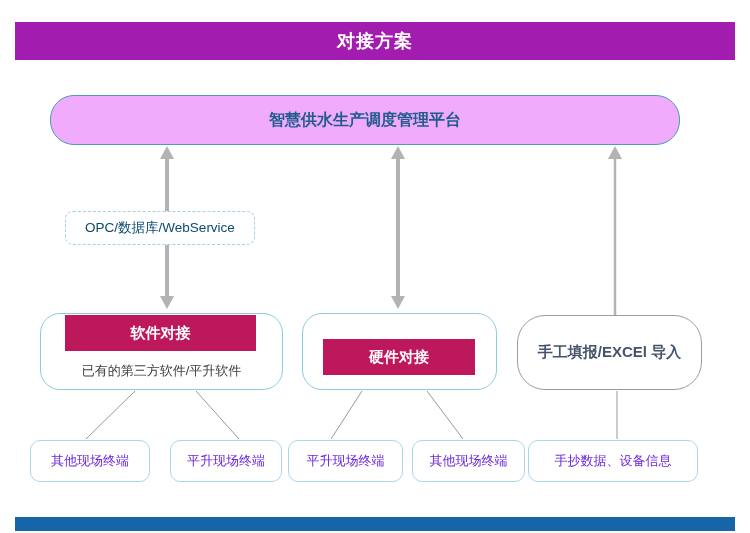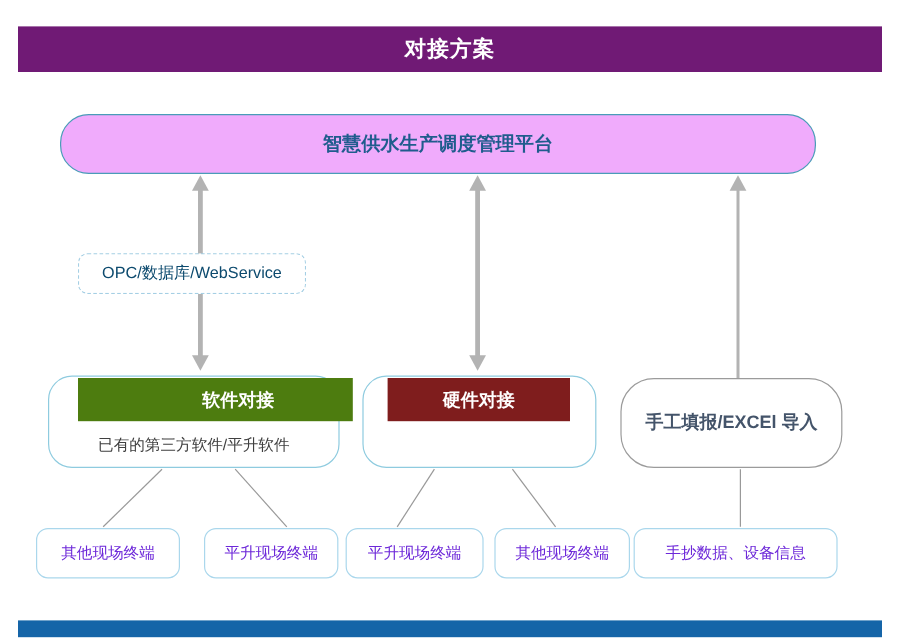--- a/index.html
+++ b/index.html
@@ -3,21 +3,21 @@
 <meta charset="utf-8">
 <style>
   html,body{margin:0;padding:0;background:#ffffff;}
   .canvas{
     position:relative;width:750px;height:533px;background:#ffffff;overflow:hidden;
     font-family:"Liberation Sans","DejaVu Sans",sans-serif;
   }
   .abs{position:absolute;box-sizing:border-box;}
   
   .title-bar{
-    left:15px;top:22px;width:720px;height:38px;background:#701a75;
+    left:15px;top:22px;width:720px;height:38px;background:#a21caf;
     display:flex;align-items:center;justify-content:center;
   }
   .title-bar span{color:#ffffff;font-size:18px;font-weight:bold;letter-spacing:1px;}
   .footer-bar{left:15px;top:517px;width:720px;height:14px;background:#1565a8;}
   
   .platform-box{
     left:50px;top:95px;width:630px;height:50px;background:#f0abfc;
     border:1.5px solid #4a9cb8;border-radius:24px;
     display:flex;align-items:center;justify-content:center;
   }
@@ -35,22 +35,22 @@
   .branch-box{
     background:#ffffff;border:1.5px solid #8ecbdf;border-radius:20px;
     top:313px;height:77px;z-index:2;
   }
   .branch-sw{left:40px;width:243px;}
   .branch-hw{left:302px;width:195px;}
   .branch-header{
     position:absolute;top:1px;height:36px;
     display:flex;align-items:center;justify-content:center;
   }
-  .branch-sw .branch-header{left:24px;width:191px;background:#4d7c0f;padding-left:38px;}
-  .branch-hw .branch-header{left:20px;width:152px;background:#7f1d1d;}
+  .branch-sw .branch-header{left:24px;width:191px;background:#be185d;}
+  .branch-hw .branch-header{left:20px;width:152px;background:#be185d;margin-top:24px;}
   .branch-header span{color:#ffffff;font-size:15px;font-weight:bold;}
   .branch-subtitle{
     position:absolute;left:0;right:0;top:48px;text-align:center;
     color:#404040;font-size:13px;
   }
   .manual-box{
     left:517px;top:315px;width:185px;height:75px;background:#ffffff;
     border:1.5px solid #9b9b9b;border-radius:28px;z-index:2;
     display:flex;align-items:center;justify-content:center;
   }

